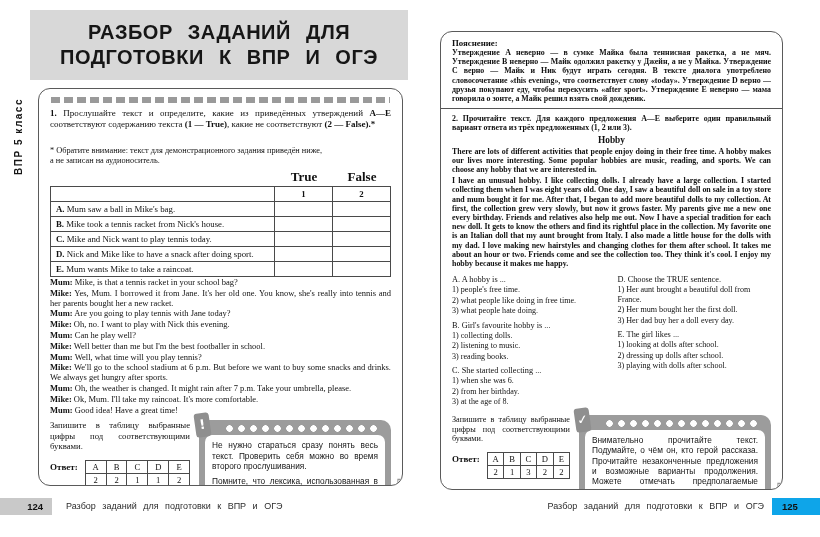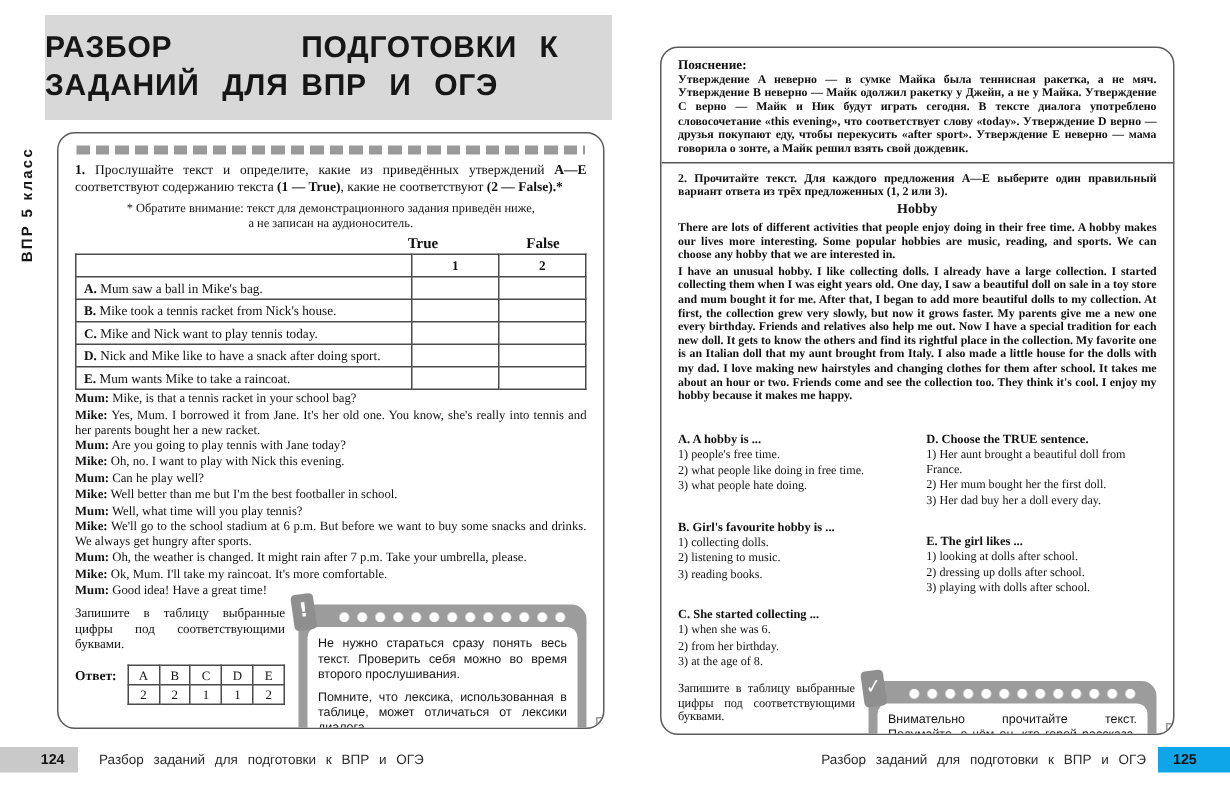--- a/index.html
+++ b/index.html
@@ -3,35 +3,35 @@
 <meta charset="utf-8">
 <style>
   * { margin:0; padding:0; box-sizing:border-box; }
   html,body { width:820px; height:537px; background:#fff; overflow:hidden;
               font-family:"Liberation Serif", serif; color:#111; }
   .abs { position:absolute; }
   .jc { text-align:justify; }
 
   
   .header-band { left:30px; top:10px; width:378px; height:70px; background:#d8d8d8;
-                 display:flex; flex-direction:row; justify-content:center; align-items:center; }
+                 display:flex; flex-direction:column; justify-content:center; align-items:center; }
   .header-band div { font-family:"Liberation Sans", sans-serif; font-weight:bold;
                      font-size:20px; line-height:25px; letter-spacing:.5px; word-spacing:9px; color:#161616; }
   .side-tab { left:13px; top:98px; writing-mode:vertical-rl; transform:rotate(180deg);
               font-family:"Liberation Sans", sans-serif; font-weight:bold; font-size:10px;
               letter-spacing:1.5px; color:#161616; }
 
   .task-box { border:1.2px solid #5a5a5a; border-radius:12px; background:#fff; }
   .box-left { left:38px; top:88px; width:365px; height:398px; padding:7px 11px; overflow:hidden; }
   .dash-strip { height:6px; margin:1px 1px 5px 1px;
                 background:repeating-linear-gradient(90deg,#9a9a9a 0 9px, transparent 9px 13px); }
   .intro { font-size:9px; line-height:11px; }
-  .footnote { font-size:8.3px; line-height:10px; text-align:center; margin-top:4px; }
-
-  .tf-labels { display:flex; margin-top:3px; font-size:10px;gap:22px; }
+  .footnote { font-size:8.3px; line-height:10px; margin-top:16px; }
+
+  .tf-labels { display:flex; margin-top:3px; font-size:13px; }
   .tf-labels .sp { flex:1; }
   .tf-labels .cell { width:58px; text-align:center; font-weight:bold; }
   table.tf { width:100%; border-collapse:collapse; margin-top:1px; }
   table.tf td { border:1px solid #4a4a4a; font-size:8.8px; line-height:10px; padding:2px 5px; height:13px; }
   table.tf td.num { width:58px; text-align:center; font-weight:bold; }
 
   .audio-title { font-size:9px; margin-top:4px; font-weight:bold; }
   .dlg { font-size:8.5px; line-height:9.8px; text-align:justify; margin-top:1px; }
 
   .bottom-row { display:flex; gap:9px; margin-top:5px; }
@@ -73,21 +73,21 @@
   
   .box-right { left:440px; top:31px; width:343px; height:459px; padding:6px 11px; overflow:hidden; position:absolute; }
   .expl-title { font-size:8.8px; font-weight:bold; }
   .rp-text { font-size:7.9px; line-height:9.2px; text-align:justify;font-weight:bold; }
   .divider { border-top:1px solid #555; margin:5px -11px; }
   .hobby { text-align:center; font-weight:bold; font-size:9.3px; margin:2px 0; }
   .rp-par { margin-top:2px; }
 
   .qgrid { display:flex; gap:12px; margin-top:2px; }
   .qcol { flex:1; }
-  .qlabel { font-size:8.3px; font-weight:bold; margin-top:18px; }
+  .qlabel { font-size:8.3px; font-weight:normal; margin-top:5px; }
   .qopt { font-size:8.1px; line-height:9.5px; margin-top:1px; }
 
   .bottom-row-r { display:flex; gap:9px; margin-top:8px; }
   .ans-prompt-r { font-size:8.2px; line-height:9.8px; text-align:justify; }
 </style>
 </head>
 <body>
 
 <div class="abs header-band">
   <div>РАЗБОР  ЗАДАНИЙ  ДЛЯ</div>

